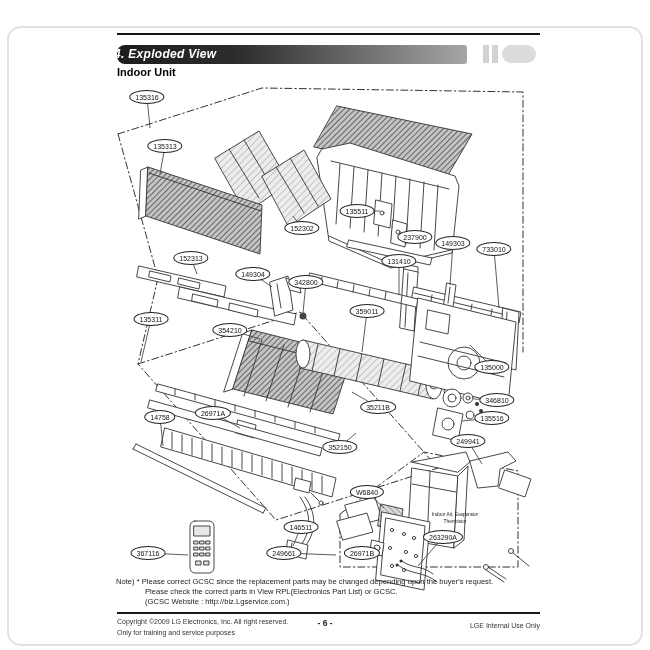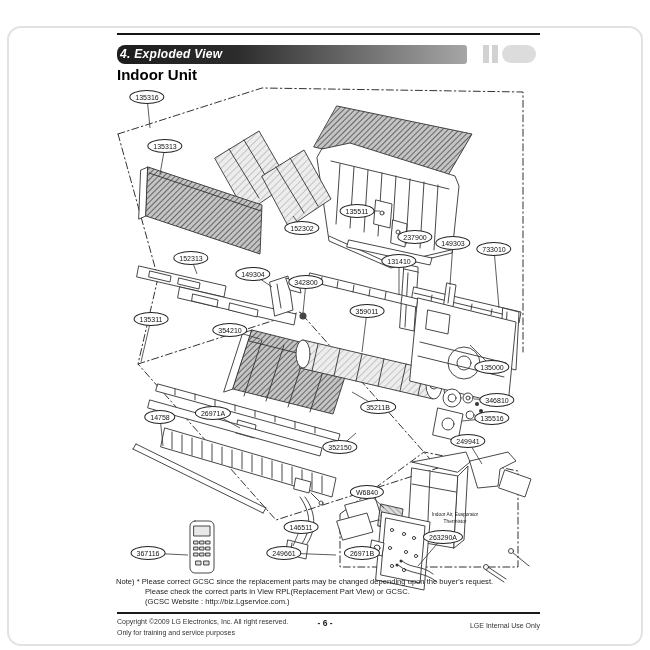--- a/index.html
+++ b/index.html
@@ -3,26 +3,26 @@
 <meta charset="utf-8">
 <style>
   html,body{margin:0;padding:0;background:#fff;}
   .page{position:relative;width:650px;height:650px;background:#fff;overflow:hidden;
         font-family:"Liberation Sans",sans-serif;color:#111;}
   .scan-frame{position:absolute;left:7px;right:7px;top:26px;bottom:4px;
         border:2px solid #e2e2e2;border-radius:14px;}
   .top-rule{position:absolute;left:117px;top:33px;width:423px;height:2px;background:#151515;}
   .hdr-bar{position:absolute;left:117px;top:45px;width:350px;height:19px;border-radius:8px 3px 3px 8px;
         background:linear-gradient(90deg,#1d1d1d 0%,#2c2c2c 34%,#6f6f6f 70%,#a6a6a6 100%);}
-  .hdr-title{position:absolute;left:120px;top:47px;font-size:12px;font-weight:bold;font-style:italic;
+  .hdr-title{position:absolute;left:114px;top:47px;font-size:12px;font-weight:bold;font-style:italic;
         color:#fff;letter-spacing:.3px;z-index:2;text-align:right;}
   .hdr-b1{position:absolute;left:483px;top:45px;width:6px;height:18px;background:#d2d2d2;}
   .hdr-b2{position:absolute;left:492px;top:45px;width:6px;height:18px;background:#d2d2d2;}
   .hdr-b3{position:absolute;left:502px;top:45px;width:34px;height:18px;background:#dcdcdc;border-radius:9px;}
-  .section-title{position:absolute;left:117px;top:66px;font-size:15px;font-weight:bold;color:#000;text-align:right;}
+  .section-title{position:absolute;left:117px;top:66px;font-size:11px;font-weight:bold;color:#000;text-align:right;}
   svg.diagram{position:absolute;left:0;top:0;}
   #labels{position:absolute;inset:0;pointer-events:none;}
   .part-label{position:absolute;transform:translate(-50%,-50%);border:1px solid #222;border-radius:50%;
         background:#fff;font-size:7px;line-height:1;padding:2.5px 5px;color:#111;white-space:nowrap;}
   .anno{position:absolute;left:426px;top:512px;width:58px;text-align:center;font-size:4.8px;
         line-height:1.4;color:#222;}
   .note{position:absolute;left:116px;top:577px;width:432px;font-size:7.6px;color:#222;line-height:1.34;}
   .note .ind{padding-left:29px;}
   .bot-rule{position:absolute;left:117px;top:612px;width:423px;height:2px;background:#1a1a1a;}
   .foot-left{position:absolute;left:117px;top:617px;font-size:7px;color:#333;line-height:1.5;}
@@ -356,21 +356,21 @@
       <div class="part-label" style="left: 443px; top: 537px;">263290A</div>
     </div>
 
   <div class="anno">
     <div>Indoor Air, Evaporator</div>
     <div>Thermistor</div>
   </div>
 
   <div class="note">
     <div>Note) * Please correct GCSC since the replacement parts may be changed depending upon the buyer's request.</div>
-    <div class="ind">Please check  the correct parts in View RPL(Replacement Part View) or GCSC.</div>
+    <div class="ind">Please check  the correct parts in View RPL(Electronics Part List) or GCSC.</div>
     <div class="ind">(GCSC Website : http://biz.Lgservice.com.)</div>
   </div>
 
   <div class="bot-rule"></div>
   <div class="foot-left">
     <div>Copyright ©2009 LG Electronics, Inc. All right reserved.</div>
     <div>Only for training and service purposes</div>
   </div>
   <div class="foot-page">- 6 -</div>
   <div class="foot-right">LGE Internal Use Only</div>

